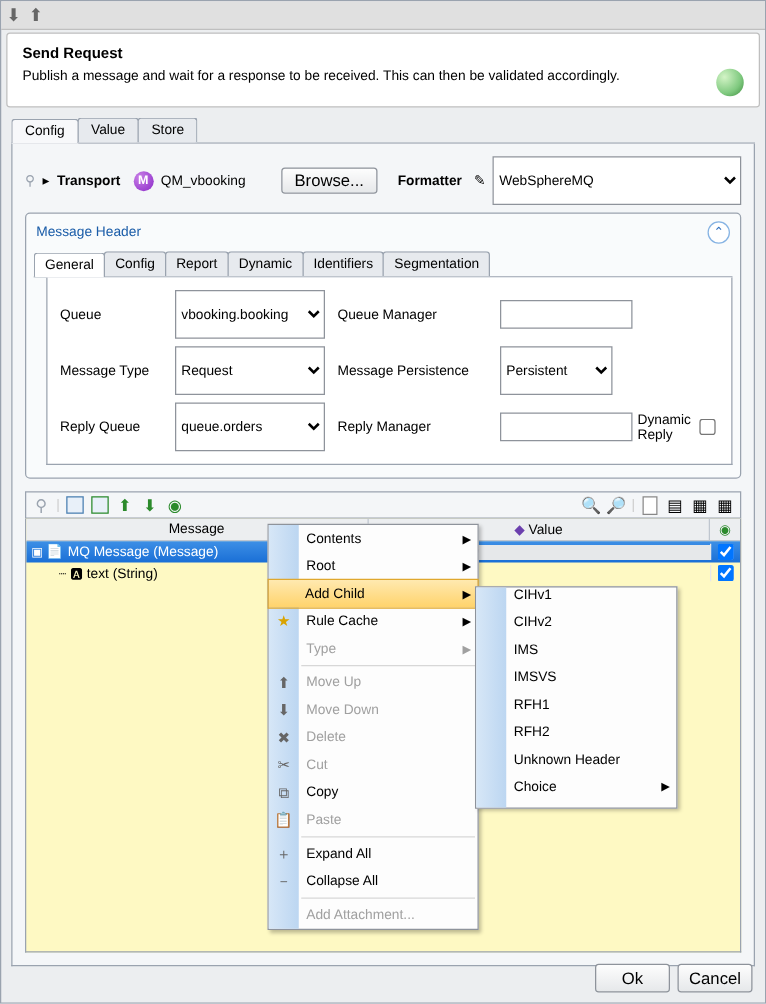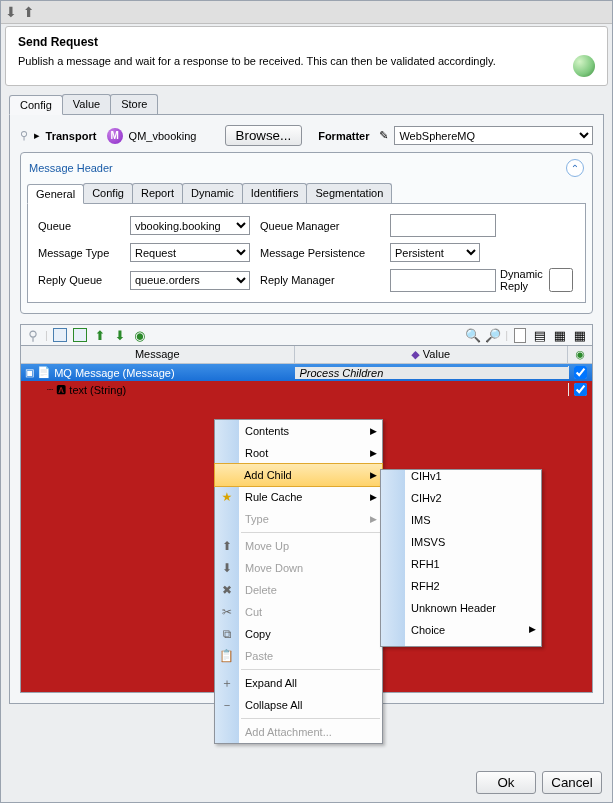--- a/index.html
+++ b/index.html
@@ -15,35 +15,35 @@
 .tabs{display:flex;border-bottom:1px solid #9aa3af;margin:6px 6px 0 6px}
 .tab{padding:3px 10px;border:1px solid #9aa3af;border-bottom:none;background:#e7eaee;margin-right:-1px;border-top-left-radius:3px;border-top-right-radius:3px;cursor:pointer}
 .tab.active{background:#f7f8fa;position:relative;top:1px;border-bottom:1px solid #f7f8fa}
 .body{background:#f4f6f8;border:1px solid #9aa3af;border-top:none;margin:0 6px 6px 6px;padding:10px}
 .row{display:flex;align-items:center;margin-bottom:6px;gap:6px}
 .row label{min-width:55px}
 .purpleCircle{width:16px;height:16px;border-radius:50%;background:radial-gradient(circle at 30% 30%,#c87fe6,#8a28c8);color:#fff;font-weight:bold;font-size:10px;display:flex;align-items:center;justify-content:center}
 .bold{font-weight:bold}
 .btn{background:linear-gradient(#fdfdfd,#e6e8ea);border:1px solid #8e939b;border-radius:3px;padding:2px 10px;cursor:pointer}
 select, input[type=text]{border:1px solid #8e939b;background:#fff;height:19px;font-size:11px}
-select{height:19px}
+select{height:39px}
 .hdrPanel{border:1px solid #9aa3af;border-radius:4px;background:#f9fbfc;margin-top:6px}
 .hdrTitle{display:flex;justify-content:space-between;align-items:center;padding:6px 8px;color:#1a5ca8;font-weight:normal}
 .collapseBtn{width:16px;height:16px;border:1px solid #86b3e3;border-radius:50%;display:flex;align-items:center;justify-content:center;color:#2d6fc0;background:#fff;font-size:10px}
 .innerTabs{display:flex;border-bottom:1px solid #9aa3af;margin:0 6px}
 .innerTab{padding:3px 8px;border:1px solid #9aa3af;border-bottom:none;background:#e7eaee;margin-right:-1px;border-top-left-radius:3px;border-top-right-radius:3px;cursor:pointer}
 .innerTab.active{background:#fff;position:relative;top:1px;border-bottom:1px solid #fff}
-.innerBody{background:#fff;border:1px solid #9aa3af;border-top:none;margin:0 6px 10px 6px;padding:10px}
+.innerBody{background:#fff;border:1px solid #9aa3af;border-top:none;margin:0 6px 10px 16px;padding:10px}
 .formGrid{display:grid;grid-template-columns:82px 120px 120px 100px auto;gap:6px 10px;align-items:center}
 .formGrid select,.formGrid input{width:100%}
-.dynReply{display:flex;gap:4px}
+.dynReply{display:flex;align-items:center;gap:4px}
 .toolstrip{display:flex;align-items:center;justify-content:space-between;border:1px solid #9aa3af;background:#f4f6f8;padding:2px 4px;margin-top:10px}
 .toolstrip .grp{display:flex;gap:4px;align-items:center}
 .ticon{width:16px;height:16px;display:inline-flex;align-items:center;justify-content:center;font-size:13px}
-.tree{border:1px solid #9aa3af;border-top:none;background:#b91c1c;height:346px;overflow:hidden}
+.tree{border:1px solid #9aa3af;border-top:none;background:#fef9c3;height:346px;overflow:hidden}
 .treeHdr{display:grid;grid-template-columns:1fr 1fr 24px;background:#eceef0;border-bottom:1px solid #bfc6cf}
 .treeHdr div{border-right:1px solid #bfc6cf;padding:2px 4px;text-align:center}
 .treeHdr div:last-child{border-right:none}
 .treeRow{display:grid;grid-template-columns:1fr 1fr 24px;align-items:center;height:17px}
 .treeRow.sel{background:linear-gradient(#3d8fe6,#1a6fd6);color:#fff}
 .treeRow .c1{display:flex;align-items:center;gap:3px;padding-left:4px}
 .treeRow .c2{border-left:1px solid #e6e8ea;padding-left:4px;color:#444}
 .treeRow .c3{border-left:1px solid #e6e8ea;display:flex;justify-content:center}
 input[type=checkbox]{margin:0}
 .ctxMenu{position:absolute;left:213px;top:418px;width:167px;background:#fdfdfd;border:1px solid #8e939b;box-shadow:2px 2px 3px rgba(0,0,0,.25);z-index:10}

